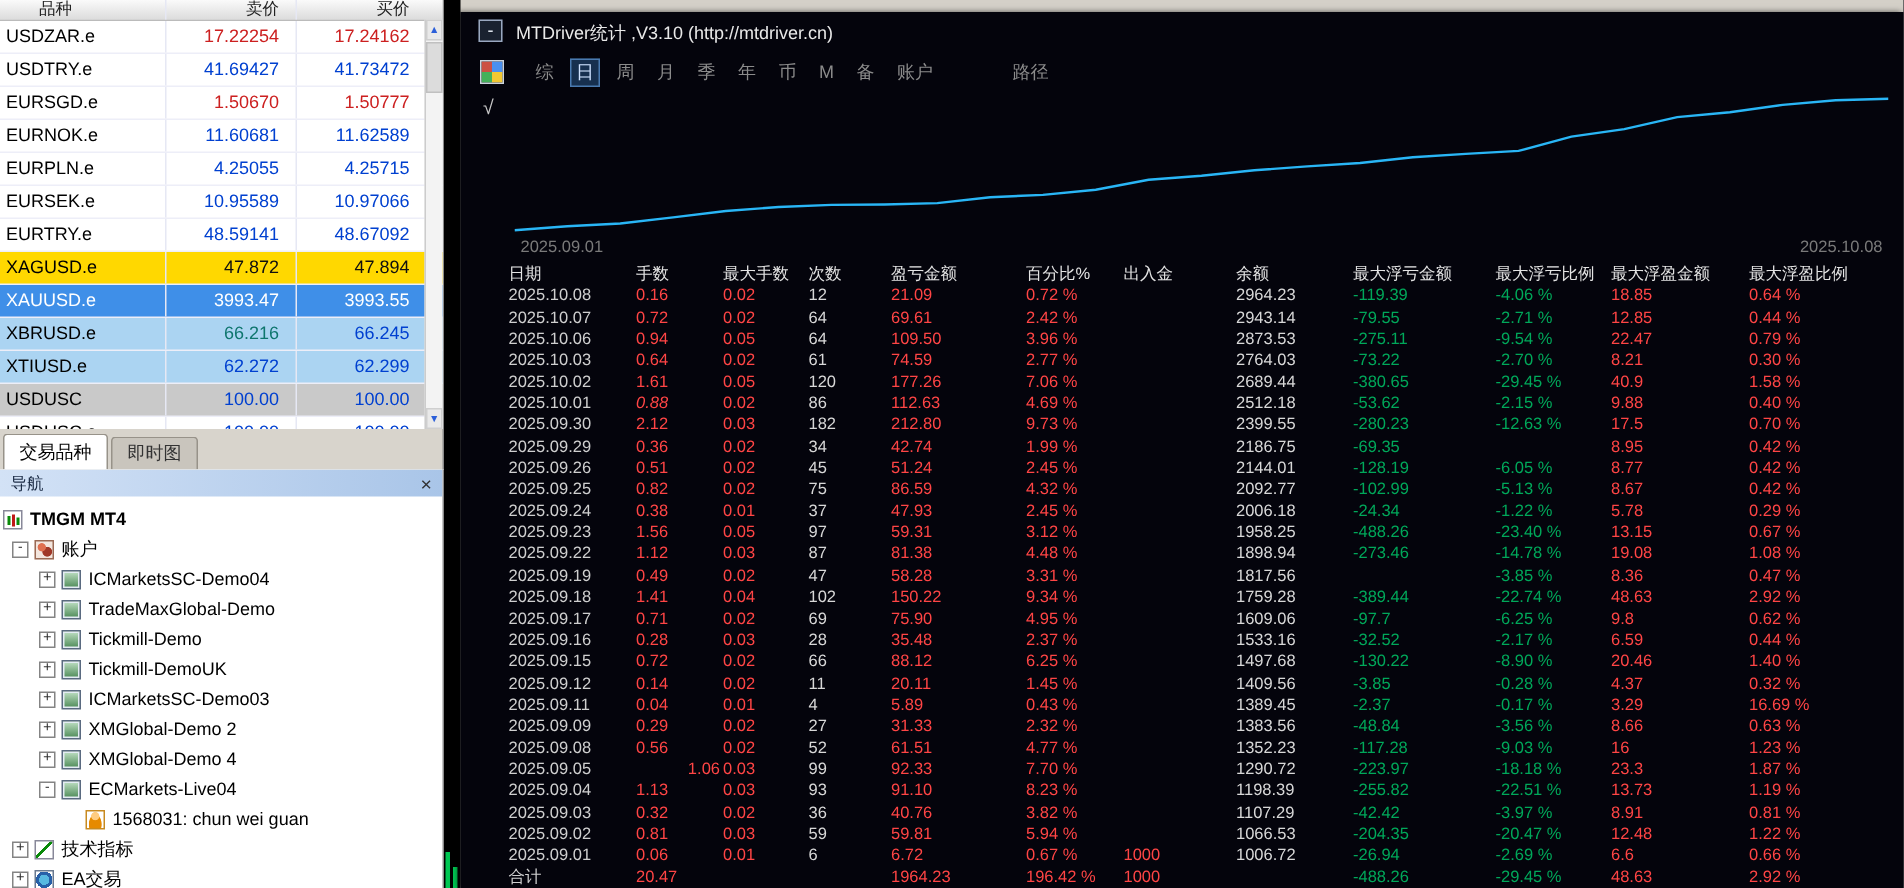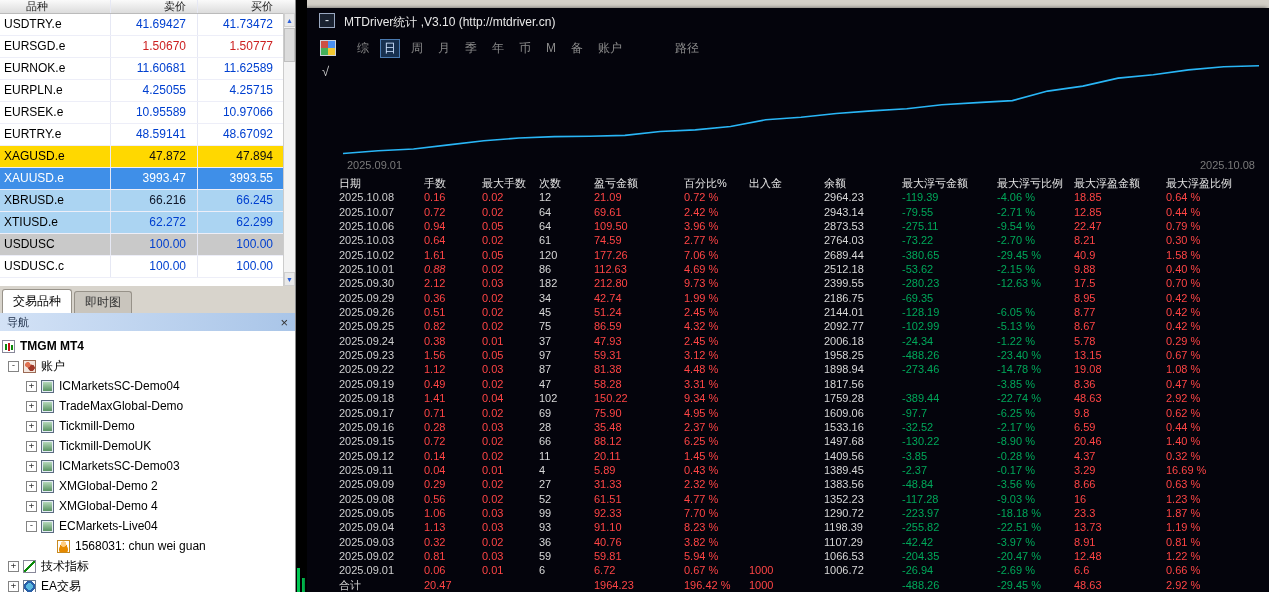--- a/index.html
+++ b/index.html
@@ -74,20 +74,25 @@
 <div class="screen">
 
   <div class="market-watch">
     <div class="mw-header">
       <span class="mw-sym">品种</span>
       <span class="mw-bid">卖价</span>
       <span class="mw-ask">买价</span>
     </div>
     <div class="mw-rows">
         <div class="mw-row">
+          <span class="mw-sym" style="color: rgb(0, 0, 0);">USDZAR.e</span>
+          <span class="mw-bid" style="color: rgb(204, 32, 32);">17.22254</span>
+          <span class="mw-ask" style="color: rgb(204, 32, 32);">17.24162</span>
+        </div>
+        <div class="mw-row">
           <span class="mw-sym" style="color: rgb(0, 0, 0);">USDTRY.e</span>
           <span class="mw-bid" style="color: rgb(0, 64, 208);">41.69427</span>
           <span class="mw-ask" style="color: rgb(0, 64, 208);">41.73472</span>
         </div>
         <div class="mw-row">
           <span class="mw-sym" style="color: rgb(0, 0, 0);">EURSGD.e</span>
           <span class="mw-bid" style="color: rgb(204, 32, 32);">1.50670</span>
           <span class="mw-ask" style="color: rgb(204, 32, 32);">1.50777</span>
         </div>
         <div class="mw-row">
@@ -115,21 +120,21 @@
           <span class="mw-bid" style="color: rgb(16, 16, 16);">47.872</span>
           <span class="mw-ask" style="color: rgb(16, 16, 16);">47.894</span>
         </div>
         <div class="mw-row" style="background: rgb(63, 143, 232);">
           <span class="mw-sym" style="color: rgb(255, 255, 255);">XAUUSD.e</span>
           <span class="mw-bid" style="color: rgb(255, 255, 255);">3993.47</span>
           <span class="mw-ask" style="color: rgb(255, 255, 255);">3993.55</span>
         </div>
         <div class="mw-row" style="background: rgb(171, 212, 242);">
           <span class="mw-sym" style="color: rgb(0, 0, 0);">XBRUSD.e</span>
-          <span class="mw-bid" style="color: #0f172a;">66.216</span>
+          <span class="mw-bid" style="color: #0f766e;">66.216</span>
           <span class="mw-ask" style="color: rgb(0, 64, 208);">66.245</span>
         </div>
         <div class="mw-row" style="background: rgb(171, 212, 242);">
           <span class="mw-sym" style="color: rgb(0, 0, 0);">XTIUSD.e</span>
           <span class="mw-bid" style="color: rgb(0, 64, 208);">62.272</span>
           <span class="mw-ask" style="color: rgb(0, 64, 208);">62.299</span>
         </div>
         <div class="mw-row" style="background: rgb(201, 201, 201);">
           <span class="mw-sym" style="color: rgb(0, 0, 0);">USDUSC</span>
           <span class="mw-bid" style="color: rgb(0, 64, 208);">100.00</span>
@@ -580,21 +585,21 @@
             <span class="cell c-red" style="width: 65px;">4.77 %</span>
             <span class="cell c-red" style="width: 75px;"></span>
             <span class="cell c-plain" style="width: 78px;">1352.23</span>
             <span class="cell c-green" style="width: 95px;">-117.28</span>
             <span class="cell c-green" style="width: 77px;">-9.03 %</span>
             <span class="cell c-red" style="width: 92px;">16</span>
             <span class="cell c-red" style="width: 90px;">1.23 %</span>
           </div>
           <div class="t-row">
             <span class="cell c-date" style="width: 85px;">2025.09.05</span>
-            <span class="cell c-red" style="width: 58px;">1.06</span>
+            <span class="cell c-red" style="width: 58px; text-align: right;">1.06</span>
             <span class="cell c-red" style="width: 57px;">0.03</span>
             <span class="cell c-plain" style="width: 55px;">99</span>
             <span class="cell c-red" style="width: 90px;">92.33</span>
             <span class="cell c-red" style="width: 65px;">7.70 %</span>
             <span class="cell c-red" style="width: 75px;"></span>
             <span class="cell c-plain" style="width: 78px;">1290.72</span>
             <span class="cell c-green" style="width: 95px;">-223.97</span>
             <span class="cell c-green" style="width: 77px;">-18.18 %</span>
             <span class="cell c-red" style="width: 92px;">23.3</span>
             <span class="cell c-red" style="width: 90px;">1.87 %</span>

